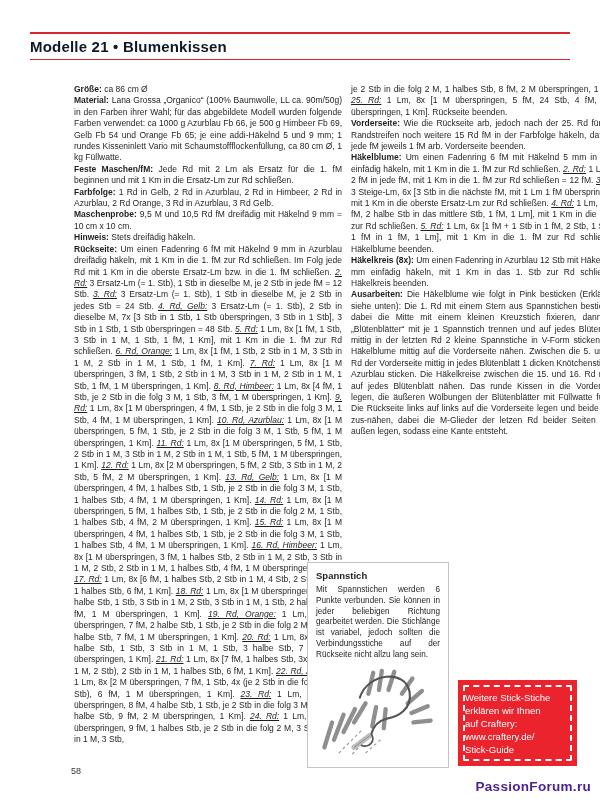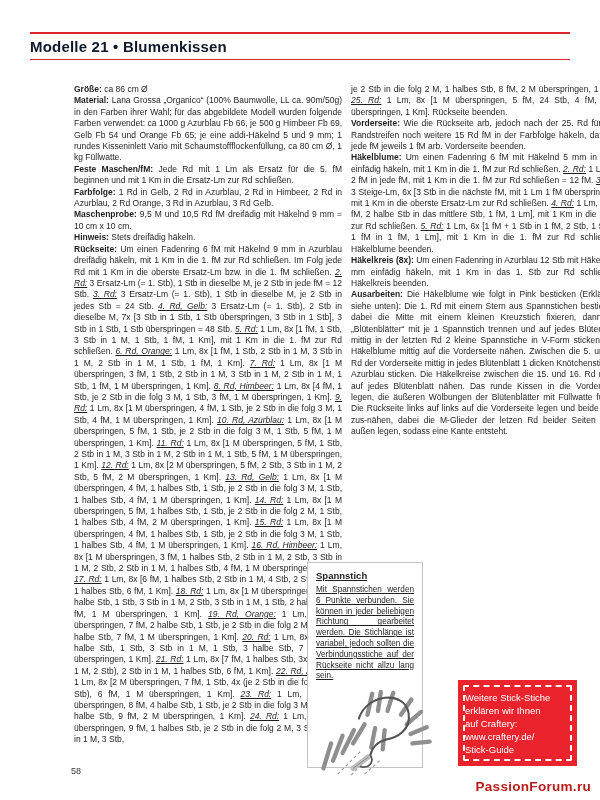--- a/index.html
+++ b/index.html
@@ -13,56 +13,56 @@
 
   .col{position:absolute;top:84px;width:268px;font-size:8.5px;line-height:11.4px;text-align:justify;margin-left:44px;}
   .col-left{left:30px;}
   .col-right{left:307px;}
   .col p{margin:0;}
   .gap{margin-bottom:12px !important;}
   .seg-b{font-weight:700;}
   .seg-u{text-decoration:underline;font-style:italic;}
 
   .info-box{
-    position:absolute;left:307px;top:562px;width:116px;height:206px;box-sizing:border-box;
-    border:1px solid #c4c4c4;background:#fff;padding:7px 8px 4px 8px;text-decoration:underline;
+    position:absolute;left:307px;top:562px;width:142px;height:206px;box-sizing:border-box;
+    border:1px solid #c4c4c4;background:#fff;padding:7px 8px 4px 8px;
   }
   .info-box h3{margin:0 0 4px 0;font-size:9.5px;font-weight:700;}
   .info-box .body{font-size:8.2px;line-height:10.8px;text-align:justify;}
   .info-box .diagram{display:block;margin:6px auto 0 auto;}
 
   .promo-box{
     position:absolute;left:458px;top:680px;width:119px;height:86px;background:#ea232c;
   }
   .promo-inner{
     position:absolute;left:5px;top:5px;right:5px;bottom:5px;
     border:2px dashed #ffffff;border-radius:2px;
     display:flex;flex-direction:column;justify-content:center;align-items:flex-start;
   }
   .promo-inner span{display:block;color:#ffffff;font-size:9.5px;line-height:13px;text-align:center;white-space:nowrap;}
 
   .page-number{position:absolute;left:30px;top:766px;font-size:9px;color:#333;margin-left:41px;}
   .watermark{
     position:absolute;right:9px;top:779px;font-size:13.5px;font-weight:700;letter-spacing:.3px;
-    color:#b91c1c;text-shadow:0 1px 0 #ffffff;
+    color:#4c1d95;text-shadow:0 1px 0 #ffffff;
   }
 </style>
 </head>
 <body>
 
 <div class="page">
 
   <div class="rule-top"></div>
   <div class="page-title">Modelle 21 • Blumenkissen</div>
   <div class="rule-bottom"></div>
 
   <div class="col col-left">
     <p><span class="seg-b">Größe: </span><span class="seg-p">ca 86 cm Ø</span></p>
     <p><span class="seg-b">Material: </span><span class="seg-p">Lana Grossa „Organico“ (100% Baumwolle, LL ca. 90m/50g) in den Farben ihrer Wahl; für das abgebildete Modell wurden folgende Farben verwendet: ca 1000 g Azurblau Fb 66, je 500 g Himbeer Fb 69, Gelb Fb 54 und Orange Fb 65; je eine addi-Häkelnd 5 und 9 mm; 1 rundes Kisseninlett Vario mit Schaumstoffflockenfüllung, ca 80 cm Ø, 1 kg Füllwatte.</span></p>
-    <p><span class="seg-b">Feste Maschen/fM: </span><span class="seg-p">Jede Rd mit 1 Lm als Ersatz für die 5. fM beginnen und mit 1 Km in die Ersatz-Lm zur Rd schließen.</span></p>
+    <p><span class="seg-b">Feste Maschen/fM: </span><span class="seg-p">Jede Rd mit 2 Lm als Ersatz für die 1. fM beginnen und mit 1 Km in die Ersatz-Lm zur Rd schließen.</span></p>
     <p><span class="seg-b">Farbfolge: </span><span class="seg-p">1 Rd in Gelb, 2 Rd in Azurblau, 2 Rd in Himbeer, 2 Rd in Azurblau, 2 Rd Orange, 3 Rd in Azurblau, 3 Rd Gelb.</span></p>
     <p><span class="seg-b">Maschenprobe: </span><span class="seg-p">9,5 M und 10,5 Rd fM dreifädig mit Häkelnd 9 mm = 10 cm x 10 cm.</span></p>
     <p><span class="seg-b">Hinweis: </span><span class="seg-p">Stets dreifädig häkeln.</span></p>
     <p><span class="seg-b">Rückseite: </span><span class="seg-p">Um einen Fadenring 6 fM mit Häkelnd 9 mm in Azurblau dreifädig häkeln, mit 1 Km in die 1. fM zur Rd schließen. Im Folg jede Rd mit 1 Km in die oberste Ersatz-Lm bzw. in die 1. fM schließen. </span><span class="seg-u">2. Rd:</span><span class="seg-p"> 3 Ersatz-Lm (= 1. Stb), 1 Stb in dieselbe M, je 2 Stb in jede fM = 12 Stb. </span><span class="seg-u">3. Rd:</span><span class="seg-p"> 3 Ersatz-Lm (= 1. Stb), 1 Stb in dieselbe M, je 2 Stb in jedes Stb = 24 Stb. </span><span class="seg-u">4. Rd, Gelb:</span><span class="seg-p"> 3 Ersatz-Lm (= 1. Stb), 2 Stb in dieselbe M, 7x [3 Stb in 1 Stb, 1 Stb überspringen, 3 Stb in 1 Stb], 3 Stb in 1 Stb, 1 Stb überspringen = 48 Stb. </span><span class="seg-u">5. Rd:</span><span class="seg-p"> 1 Lm, 8x [1 fM, 1 Stb, 3 Stb in 1 M, 1 Stb, 1 fM, 1 Km], mit 1 Km in die 1. fM zur Rd schließen. </span><span class="seg-u">6. Rd, Orange:</span><span class="seg-p"> 1 Lm, 8x [1 fM, 1 Stb, 2 Stb in 1 M, 3 Stb in 1 M, 2 Stb in 1 M, 1 Stb, 1 fM, 1 Km]. </span><span class="seg-u">7. Rd:</span><span class="seg-p"> 1 Lm, 8x [1 M überspringen, 3 fM, 1 Stb, 2 Stb in 1 M, 3 Stb in 1 M, 2 Stb in 1 M, 1 Stb, 1 fM, 1 M überspringen, 1 Km]. </span><span class="seg-u">8. Rd, Himbeer:</span><span class="seg-p"> 1 Lm, 8x [4 fM, 1 Stb, je 2 Stb in die folg 3 M, 1 Stb, 3 fM, 1 M überspringen, 1 Km]. </span><span class="seg-u">9. Rd:</span><span class="seg-p"> 1 Lm, 8x [1 M überspringen, 4 fM, 1 Stb, je 2 Stb in die folg 3 M, 1 Stb, 4 fM, 1 M überspringen, 1 Km]. </span><span class="seg-u">10. Rd, Azurblau:</span><span class="seg-p"> 1 Lm, 8x [1 M überspringen, 5 fM, 1 Stb, je 2 Stb in die folg 3 M, 1 Stb, 5 fM, 1 M überspringen, 1 Km]. </span><span class="seg-u">11. Rd:</span><span class="seg-p"> 1 Lm, 8x [1 M überspringen, 5 fM, 1 Stb, 2 Stb in 1 M, 3 Stb in 1 M, 2 Stb in 1 M, 1 Stb, 5 fM, 1 M überspringen, 1 Km]. </span><span class="seg-u">12. Rd:</span><span class="seg-p"> 1 Lm, 8x [2 M überspringen, 5 fM, 2 Stb, 3 Stb in 1 M, 2 Stb, 5 fM, 2 M überspringen, 1 Km]. </span><span class="seg-u">13. Rd, Gelb:</span><span class="seg-p"> 1 Lm, 8x [1 M überspringen, 4 fM, 1 halbes Stb, 1 Stb, je 2 Stb in die folg 3 M, 1 Stb, 1 halbes Stb, 4 fM, 1 M überspringen, 1 Km]. </span><span class="seg-u">14. Rd:</span><span class="seg-p"> 1 Lm, 8x [1 M überspringen, 5 fM, 1 halbes Stb, 1 Stb, je 2 Stb in die folg 2 M, 1 Stb, 1 halbes Stb, 4 fM, 2 M überspringen, 1 Km]. </span><span class="seg-u">15. Rd:</span><span class="seg-p"> 1 Lm, 8x [1 M überspringen, 4 fM, 1 halbes Stb, 1 Stb, je 2 Stb in die folg 3 M, 1 Stb, 1 halbes Stb, 4 fM, 1 M überspringen, 1 Km]. </span><span class="seg-u">16. Rd, Himbeer:</span><span class="seg-p"> 1 Lm, 8x [1 M überspringen, 3 fM, 1 halbes Stb, 2 Stb in 1 M, 2 Stb, 3 Stb in 1 M, 2 Stb, 2 Stb in 1 M, 1 halbes Stb, 4 fM, 1 M überspringen, 1 Km]. </span><span class="seg-u">17. Rd:</span><span class="seg-p"> 1 Lm, 8x [6 fM, 1 halbes Stb, 2 Stb in 1 M, 4 Stb, 2 Stb in 1 M, 1 halbes Stb, 6 fM, 1 Km]. </span><span class="seg-u">18. Rd:</span><span class="seg-p"> 1 Lm, 8x [1 M überspringen, 5 fM, 2 halbe Stb, 1 Stb, 3 Stb in 1 M, 2 Stb, 3 Stb in 1 M, 1 Stb, 2 halbe Stb, 5 fM, 1 M überspringen, 1 Km]. </span><span class="seg-u">19. Rd, Orange:</span><span class="seg-p"> 1 Lm, 8x[1 M überspringen, 7 fM, 2 halbe Stb, 1 Stb, je 2 Stb in die folg 2 M, 1 Stb, 2 halbe Stb, 7 fM, 1 M überspringen, 1 Km]. </span><span class="seg-u">20. Rd:</span><span class="seg-p"> 1 Lm, 8x [7 fM, 3 halbe Stb, 1 Stb, 3 Stb in 1 M, 1 Stb, 3 halbe Stb, 7 fM, 1 M überspringen, 1 Km]. </span><span class="seg-u">21. Rd:</span><span class="seg-p"> 1 Lm, 8x [7 fM, 1 halbes Stb, 3x (2 Stb in 1 M, 2 Stb), 2 Stb in 1 M, 1 halbes Stb, 6 fM, 1 Km]. </span><span class="seg-u">22. Rd, Azurblau:</span><span class="seg-p"> 1 Lm, 8x [2 M überspringen, 7 fM, 1 Stb, 4x (je 2 Stb in die folg 2 M, 1 Stb), 6 fM, 1 M überspringen, 1 Km]. </span><span class="seg-u">23. Rd:</span><span class="seg-p"> 1 Lm, 8x [2 M überspringen, 8 fM, 4 halbe Stb, 1 Stb, je 2 Stb in die folg 3 M, 1 Stb, 4 halbe Stb, 9 fM, 2 M überspringen, 1 Km]. </span><span class="seg-u">24. Rd:</span><span class="seg-p"> 1 Lm, 8x [1 M überspringen, 9 fM, 1 halbes Stb, je 2 Stb in die folg 2 M, 3 Stb, 2 Stb in 1 M, 3 Stb,</span></p>
   </div>
 
   <div class="col col-right">
     <p><span class="seg-p">je 2 Stb in die folg 2 M, 1 halbes Stb, 8 fM, 2 M überspringen, 1 Km]. </span><span class="seg-u">25. Rd:</span><span class="seg-p"> 1 Lm, 8x [1 M überspringen, 5 fM, 24 Stb, 4 fM, 1 M überspringen, 1 Km]. Rückseite beenden.</span></p>
     <p><span class="seg-b">Vorderseite: </span><span class="seg-p">Wie die Rückseite arb, jedoch nach der 25. Rd für den Randstreifen noch weitere 15 Rd fM in der Farbfolge häkeln, dafür in jede fM jeweils 1 fM arb. Vorderseite beenden.</span></p>
     <p><span class="seg-b">Häkelblume: </span><span class="seg-p">Um einen Fadenring 6 fM mit Häkelnd 5 mm in Gelb einfädig häkeln, mit 1 Km in die 1. fM zur Rd schließen. </span><span class="seg-u">2. Rd:</span><span class="seg-p"> 1 Lm, je 2 fM in jede fM, mit 1 Km in die 1. fM zur Rd schließen = 12 fM. </span><span class="seg-u">3. Rd:</span><span class="seg-p"> 3 Steige-Lm, 6x [3 Stb in die nächste fM, mit 1 Lm 1 fM überspringen], mit 1 Km in die oberste Ersatz-Lm zur Rd schließen. </span><span class="seg-u">4. Rd:</span><span class="seg-p"> 1 Lm, 6x [1 fM, 2 halbe Stb in das mittlere Stb, 1 fM, 1 Lm], mit 1 Km in die 1. fM zur Rd schließen. </span><span class="seg-u">5. Rd:</span><span class="seg-p"> 1 Lm, 6x [1 fM + 1 Stb in 1 fM, 2 Stb, 1 Stb + 1 fM in 1 fM, 1 Lm], mit 1 Km in die 1. fM zur Rd schließen. Häkelblume beenden.</span></p>

